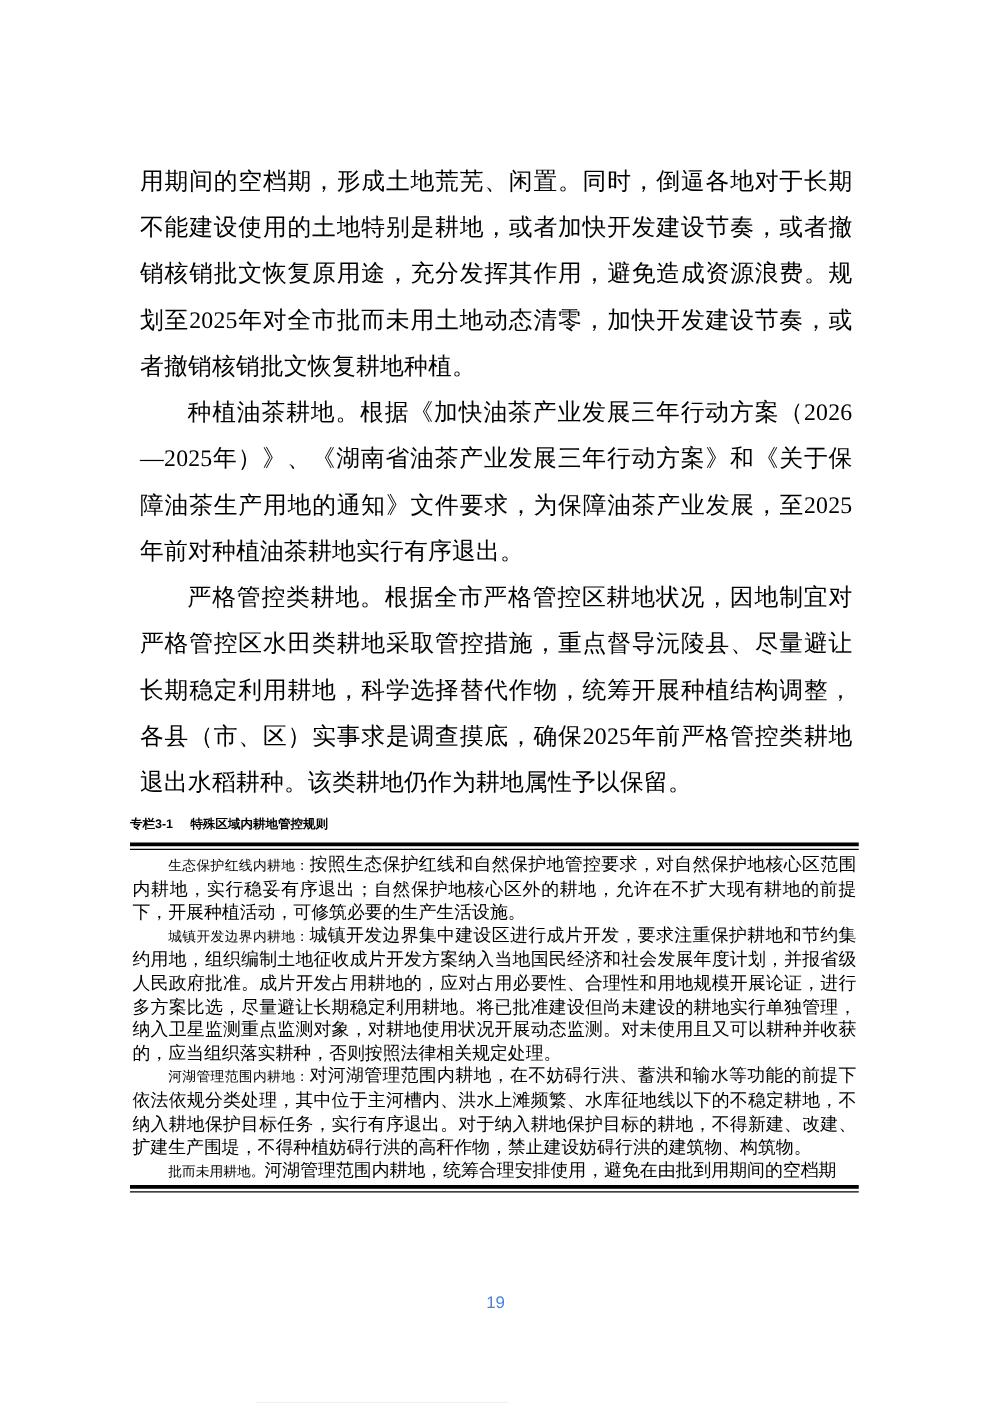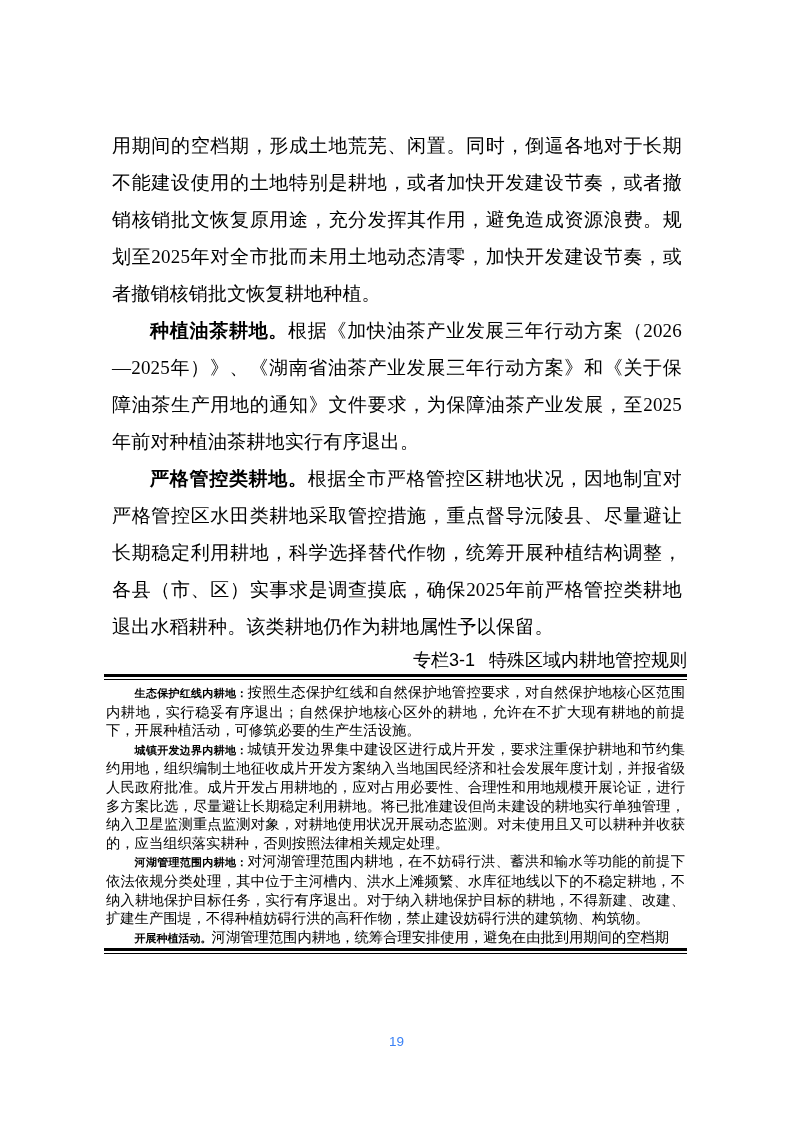--- a/index.html
+++ b/index.html
@@ -30,33 +30,33 @@
     line-height: 37px;
     text-align: justify;
     text-indent: 2em;
     letter-spacing: 0.2px;
   }
   .body-para.no-indent {
     text-indent: 0;
   }
   .lead {
     font-family: "Liberation Sans", sans-serif;
-    font-weight: bold;
+    font-weight: normal;
     font-style: normal;
   }
   .panel {
     margin-left: -8px;
     width: 583px;
     margin-top: 4px;
   }
   .panel-title {
-    text-align: right;
+    text-align: left;
     font-family: "Liberation Sans", sans-serif;
-    font-weight: normal;
-    font-size: 18px;
+    font-weight: bold;
+    font-size: 10px;
     line-height: 22px;
     padding-bottom: 3px;
   }
   .panel-title .panel-label {
     margin-right: 14px;
   }
   .hrule {
     height: 2px;
     border-top: 3px solid #000000;
     border-bottom: 1px solid #000000;
@@ -101,21 +101,21 @@
 
     <div class="panel">
       <div class="panel-title">
         <span class="panel-label">专栏3-1</span><span>特殊区域内耕地管控规则</span>
       </div>
       <div class="hrule"></div>
       <div class="panel-body">
         <p class="panel-para"><span class="lead">生态保护红线内耕地：</span><span>按照生态保护红线和自然保护地管控要求，对自然保护地核心区范围内耕地，实行稳妥有序退出；自然保护地核心区外的耕地，允许在不扩大现有耕地的前提下，开展种植活动，可修筑必要的生产生活设施。</span></p>
         <p class="panel-para"><span class="lead">城镇开发边界内耕地：</span><span>城镇开发边界集中建设区进行成片开发，要求注重保护耕地和节约集约用地，组织编制土地征收成片开发方案纳入当地国民经济和社会发展年度计划，并报省级人民政府批准。成片开发占用耕地的，应对占用必要性、合理性和用地规模开展论证，进行多方案比选，尽量避让长期稳定利用耕地。将已批准建设但尚未建设的耕地实行单独管理，纳入卫星监测重点监测对象，对耕地使用状况开展动态监测。对未使用且又可以耕种并收获的，应当组织落实耕种，否则按照法律相关规定处理。</span></p>
         <p class="panel-para"><span class="lead">河湖管理范围内耕地：</span><span>对河湖管理范围内耕地，在不妨碍行洪、蓄洪和输水等功能的前提下依法依规分类处理，其中位于主河槽内、洪水上滩频繁、水库征地线以下的不稳定耕地，不纳入耕地保护目标任务，实行有序退出。对于纳入耕地保护目标的耕地，不得新建、改建、扩建生产围堤，不得种植妨碍行洪的高秆作物，禁止建设妨碍行洪的建筑物、构筑物。</span></p>
-        <p class="panel-para"><span class="lead">开展种植活动。</span><span>河湖管理范围内耕地，统筹合理安排使用，避免在由批到用期间的空档期</span></p>
+        <p class="panel-para"><span class="lead">批而未用耕地。</span><span>河湖管理范围内耕地，统筹合理安排使用，避免在由批到用期间的空档期</span></p>
       </div>
       <div class="hrule"></div>
     </div>
 
   </div>
 
   <div class="page-number">19</div>
 </div>
 
 </body></html>

